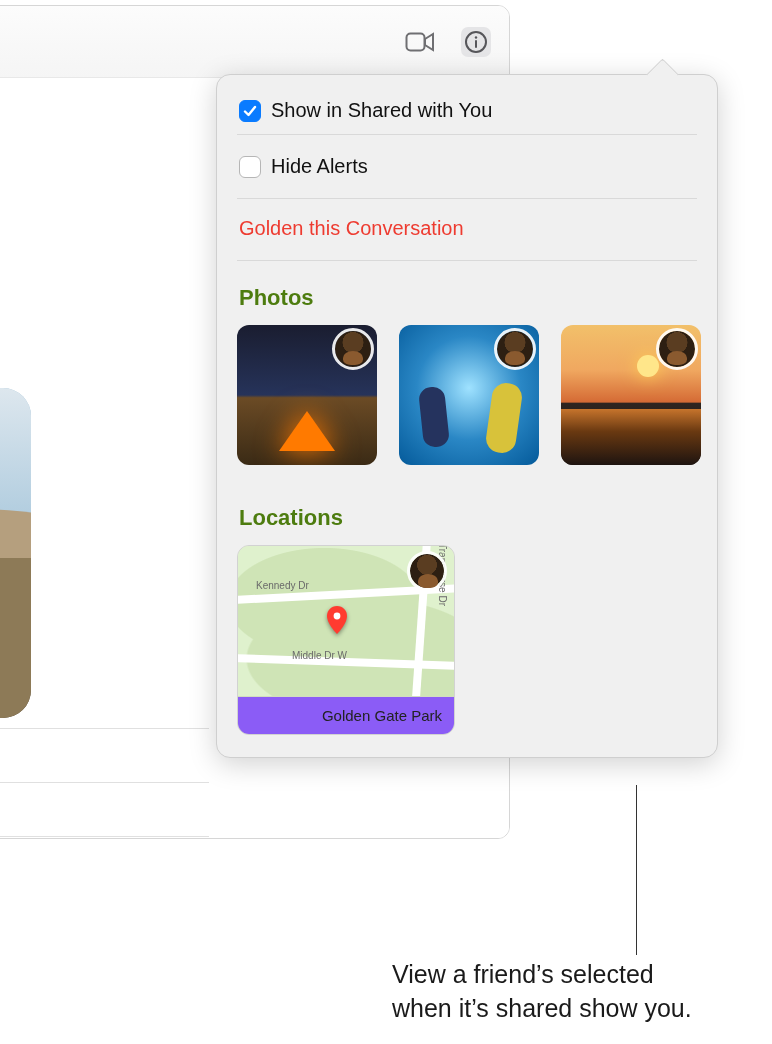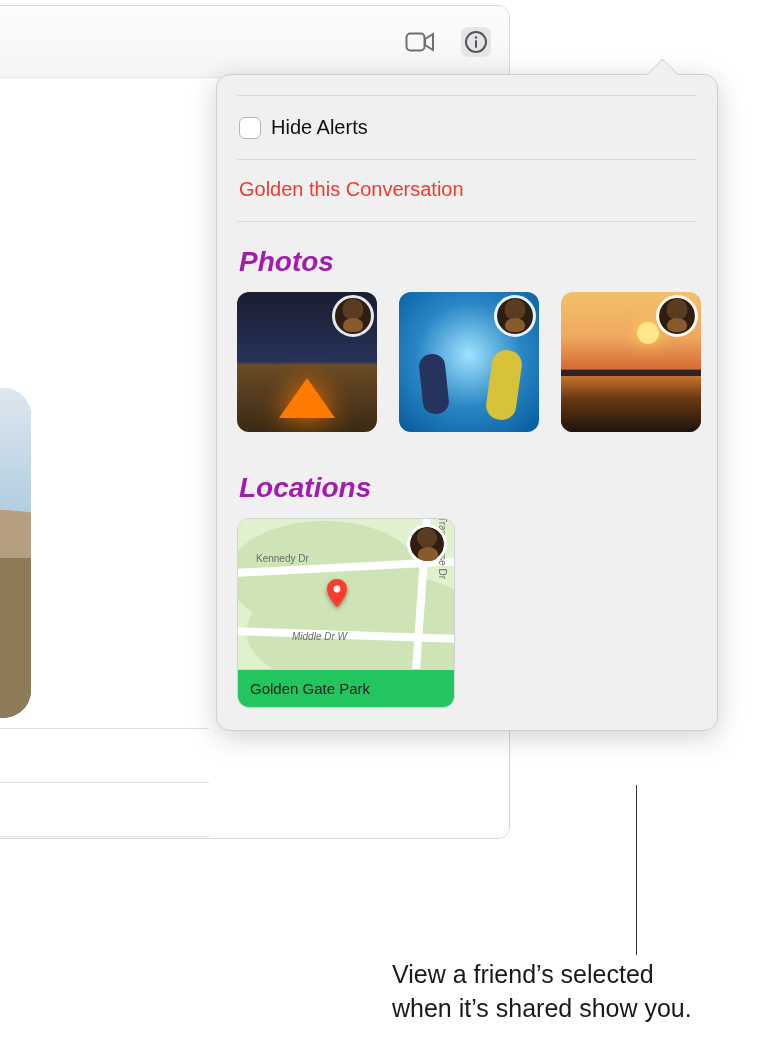--- a/index.html
+++ b/index.html
@@ -100,21 +100,21 @@
   }
   .checkbox.checked { background:#0a7bff; border-color:#0a7bff; color:#fff; }
   .checkbox.checked svg { stroke:#fff; }
   .helper {
     font-size:16px; line-height:1.5; color:#8a8a8e;
     padding: 12px 2px 22px;
   }
   .helper a { color:#0a66ff; text-decoration:none; }
   .divider { height:1px; background:#d9d9d9; margin:4px 0; }
   .leave { color:#ee3b30; font-size:20px; padding:14px 2px 16px; cursor:pointer; }
-  .section-title { font-size:28px; font-weight:700; color:#a21caf; padding:20px 2px 14px;font-style:italic; }
+  .section-title { font-size:22px; font-weight:700; color:#4d7c0f; padding:20px 2px 14px; }
   .photo-grid { display:flex; gap:22px; padding-bottom:36px; }
   .thumb {
     width:140px; height:140px; border-radius:12px; position:relative;
     overflow:hidden; flex-shrink:0;
   }
   .avatar-badge {
     position:absolute; top:6px; right:6px;
     width:36px; height:36px; border-radius:50%;
     background: radial-gradient(circle at 50% 32%, #5a3d21 34%, #2d1f12 35% 100%);
     outline:3px solid rgba(255,255,255,0.9);
@@ -129,36 +129,37 @@
   .thumb.t2 .splash1{position:absolute;left:22px;bottom:18px;width:26px;height:60px;background:#25335e;border-radius:12px;transform:rotate(-6deg);}
   .thumb.t2 .splash2{position:absolute;right:20px;bottom:12px;width:30px;height:70px;background:#d8c23a;border-radius:14px;transform:rotate(8deg);}
   .thumb.t3 { background: linear-gradient(#f2c06a 0%, #f0a860 32%, #d56b35 55%, #2f2520 56%, #1a1410 100%); }
   .thumb.t3 .sun{position:absolute;left:54%;top:30px;width:22px;height:22px;border-radius:50%;background:#ffe68a;box-shadow:0 0 18px #ffcf55;}
   .thumb.t3 .sea{position:absolute;left:0;right:0;bottom:0;height:40%;background:linear-gradient(#c6742c,#6a3911 40%,#1e1410);}
 
   .map-card {
     width:218px; height:190px; border-radius:12px; overflow:hidden;
     border:1px solid #d2d2d2; position:relative;
     background:#e3eed3;
+    text-align:right;
   }
   .map-card .park{position:absolute;inset:0;background:
     radial-gradient(ellipse 160px 90px at 40% 30%, #cfe4b6 60%, transparent 61%),
     radial-gradient(ellipse 200px 100px at 60% 60%, #cfe4b6 60%, transparent 61%),
     #dff1cd;}
   .road{position:absolute;background:#fff;}
   .road.r1{top:44px;left:-10px;width:240px;height:8px;transform:rotate(-3deg);}
   .road.r2{top:112px;left:-10px;width:240px;height:8px;transform:rotate(2deg);}
   .road.rv{top:-10px;right:30px;width:8px;height:210px;transform:rotate(4deg);}
   .road-label{position:absolute;font-size:10px;color:#6a6a6a;background:transparent;}
   .pin{position:absolute;left:88px;top:60px;width:22px;height:22px;}
   .pin svg{filter:drop-shadow(0 2px 2px rgba(0,0,0,0.4));}
   .map-avatar{position:absolute;top:8px;right:10px;}
   .map-caption{
     position:absolute;left:0;right:0;bottom:0;
-    background:#22c55e;border-top:1px solid #d2ddc0;
+    background:#8b5cf6;border-top:1px solid #d2ddc0;
     padding:10px 12px;font-size:15px;color:#222;
   }
 
   
   .callout-line{
     position:absolute;
     left:636px; top:785px;
     width:1px; height:170px;
     background:#333;
   }
@@ -201,20 +202,28 @@
     <div class="lines">
       <div></div>
         <div></div>
         <div></div>
     </div>
   </div>
 </div>
 
 <div class="popover">
 
+  <div class="row chk-row">
+    <span class="checkbox checked">
+      <svg width="14" height="14" viewBox="0 0 14 14" fill="none" stroke-width="2.4" stroke-linecap="round" stroke-linejoin="round">
+          <path d="M2 7.5 L5.5 11 L12 3"></path>
+        </svg>
+    </span>
+    <span>Show in Shared with You</span>
+  </div>
 
 
   <div class="divider"></div>
 
   <div class="row chk-row" style="padding:16px 2px;text-align:center;">
     <span class="checkbox"></span>
     <span>Hide Alerts</span>
   </div>
 
   <div class="divider"></div>
@@ -243,21 +252,21 @@
   </div>
 
   <div class="section-title" style="padding-top:4px;">Locations</div>
 
   <div class="map-card">
     <div class="park"></div>
     <div class="road r1"></div>
     <div class="road r2"></div>
     <div class="road rv"></div>
     <div class="road-label" style="top:34px;left:18px;">Kennedy Dr</div>
-    <div class="road-label" style="top:112px;left:54px;font-style:italic;">Middle Dr W</div>
+    <div class="road-label" style="top:104px;left:54px;">Middle Dr W</div>
     <div class="road-label" style="top:60px;right:6px;transform:rotate(90deg);transform-origin:right top;">Transverse Dr</div>
     <div class="pin">
       <svg width="22" height="30" viewBox="0 0 22 30">
         <path d="M11 0 C5 0 1 4.5 1 10 C1 18 11 28 11 28 C11 28 21 18 21 10 C21 4.5 17 0 11 0 Z" fill="#ff3b30"></path>
         <circle cx="11" cy="10" r="3.4" fill="#fff"></circle>
       </svg>
     </div>
     <div class="avatar-badge map-avatar" style="width:34px;height:34px;"></div>
     <div class="map-caption">Golden Gate Park</div>
   </div>

